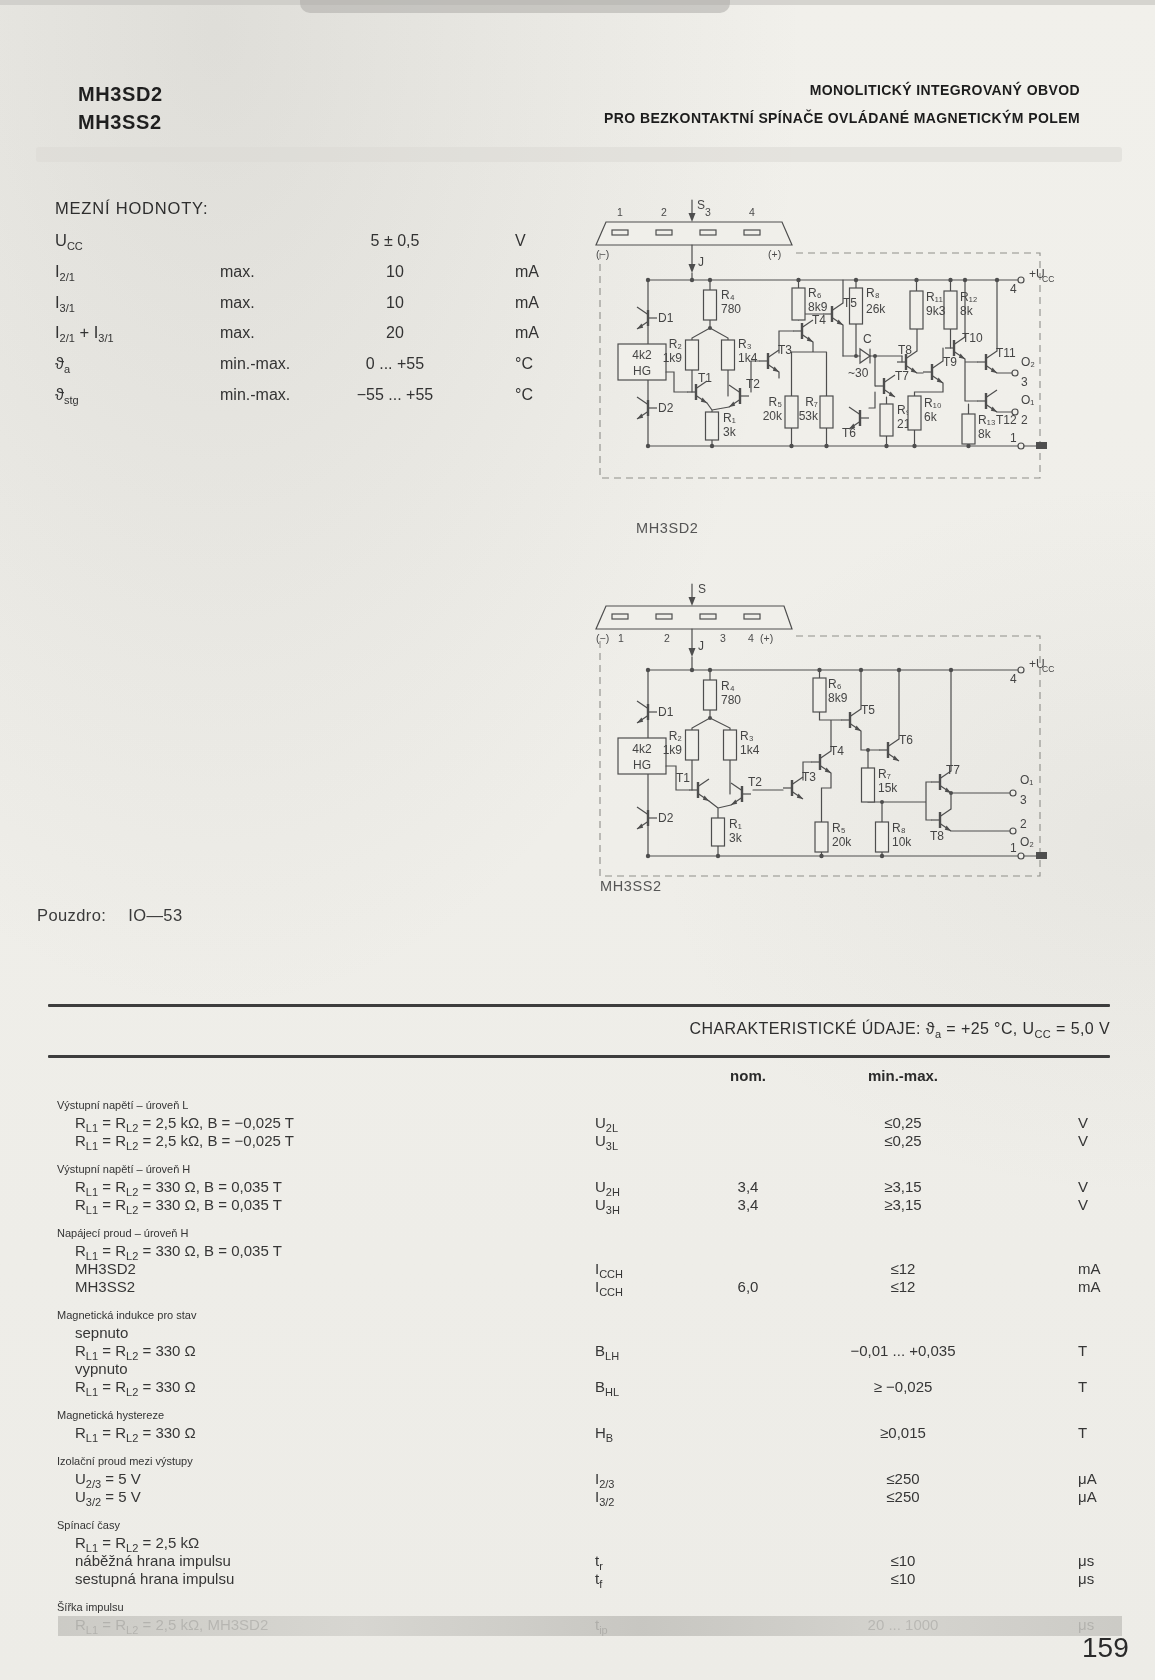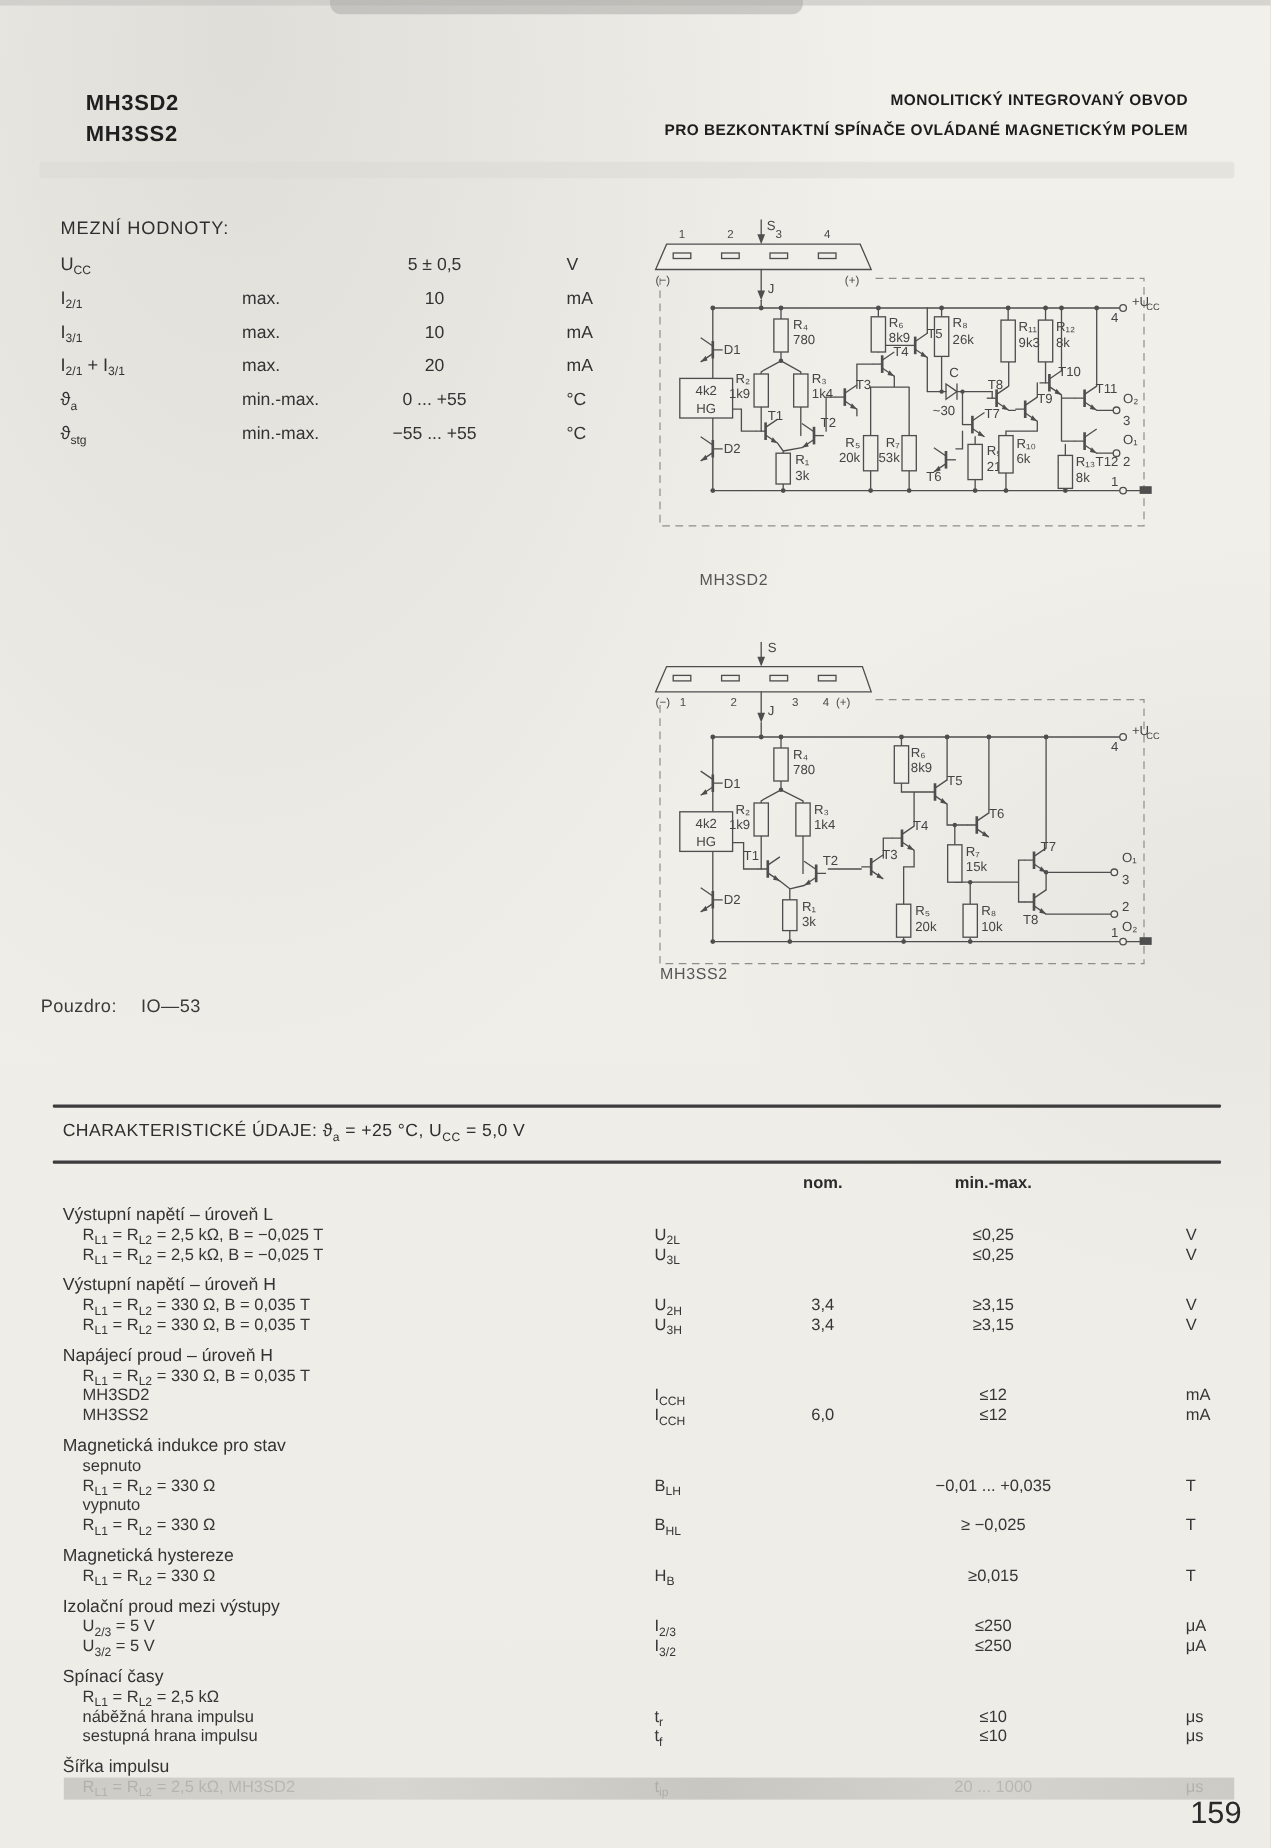--- a/index.html
+++ b/index.html
@@ -40,26 +40,26 @@
   text.sl2{font-family:"Liberation Sans",sans-serif;font-size:10.5px;fill:#4a4a4a;}
   text.sls{font-family:"Liberation Sans",sans-serif;font-size:8.5px;fill:#454545;}
   .mid{text-anchor:middle;} .end{text-anchor:end;}
   
   .pouzdro{position:absolute;left:37px;top:906px;font-size:16.5px;color:#3a3a3a;letter-spacing:.4px;}
   .pouzdro .val{margin-left:22px;}
   
   .chart{position:absolute;left:48px;top:1004px;width:1062px;}
   .rule{height:3px;background:#3d3d3d;border-radius:1px;}
   .rule2{margin-top:6px;}
-  .char-title{font-size:16px;color:#2f2f2f;letter-spacing:.4px;line-height:20px;padding:12px 0 10px 9px;}
+  .char-title{font-size:16px;color:#2f2f2f;letter-spacing:.4px;line-height:20px;padding:12px 0 10px 9px;text-align:right;}
   .char-head{display:grid;grid-template-columns:535px 110px 110px 200px 1fr;font-weight:bold;font-size:15px;color:#2b2b2b;line-height:24px;margin-top:6px;}
   .ch-nom,.cl-nom{text-align:center;}
   .ch-mm,.cl-mm{text-align:center;}
   .char-line{display:grid;grid-template-columns:535px 110px 110px 200px 1fr;align-items:baseline;line-height:18px;font-size:15px;color:#363636;}
-  .char-heading{font-size:16px;line-height:18px;margin-top:10px;color:#333;padding-left:9px;}
+  .char-heading{font-size:11px;line-height:18px;margin-top:10px;color:#333;padding-left:9px;}
   .char-group:first-child .char-heading{margin-top:8px;}
   .cl-desc{padding-left:27px;}
   .cl-sym{padding-left:12px;}
   .cl-unit{padding-left:75px;}
   
   .botbar{position:absolute;left:58px;top:1616px;width:1064px;height:20px;opacity:.85;
           background:linear-gradient(90deg,#c6c5c0,#d3d2cd 28%,#c1c0bb 55%,#d0cfca 80%,#c6c5c0);}
   .pageno{position:absolute;left:1082px;top:1632px;font-size:28px;color:#2a2a2a;}
 </style>
 </head>

